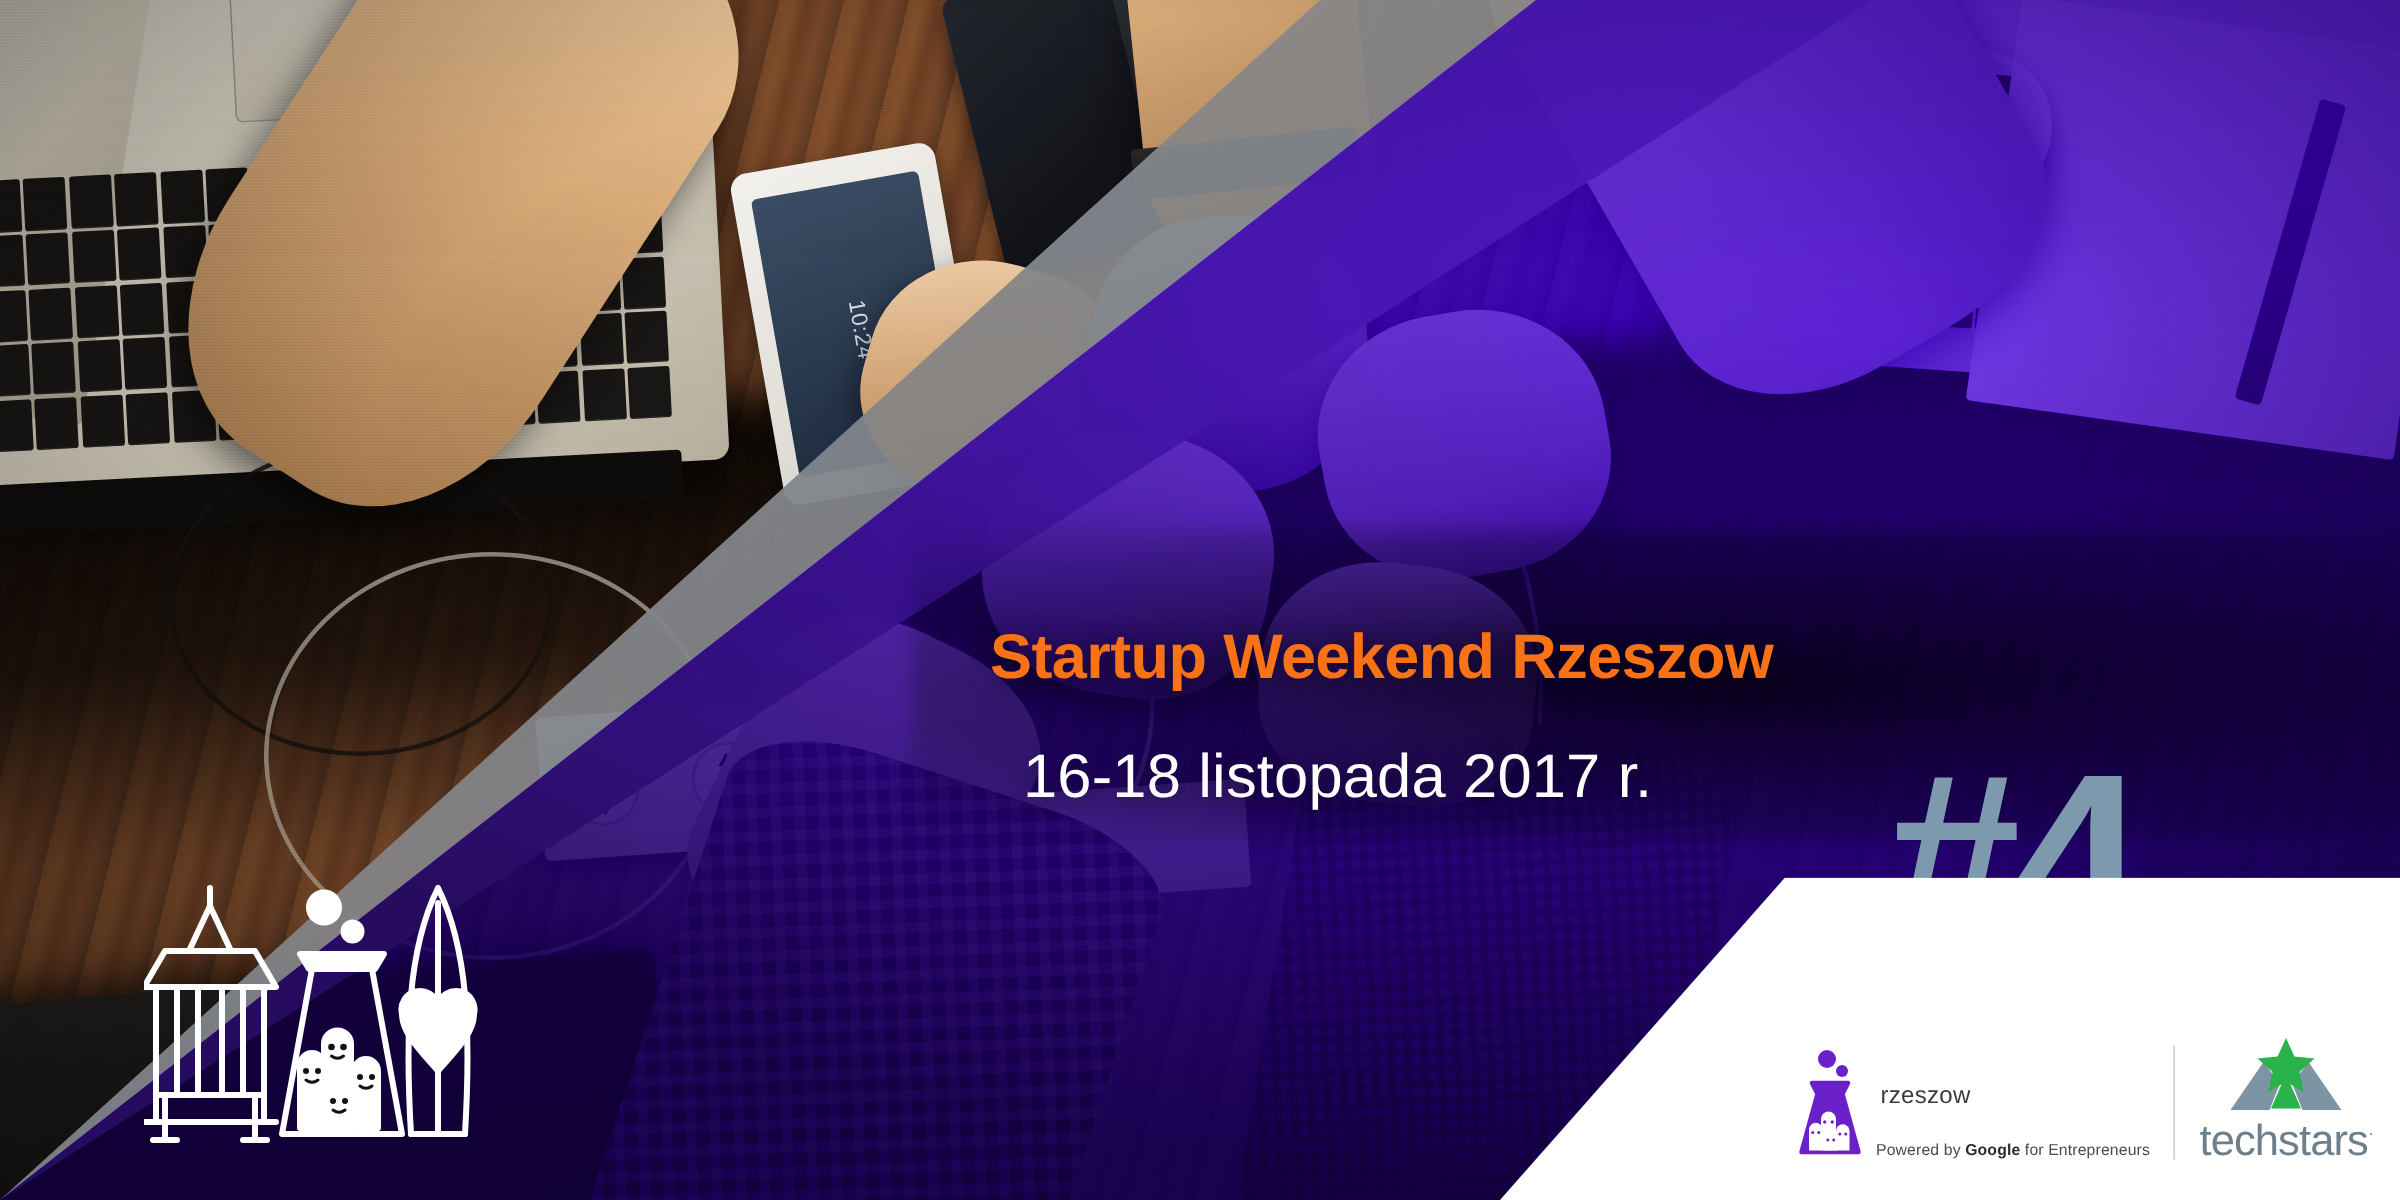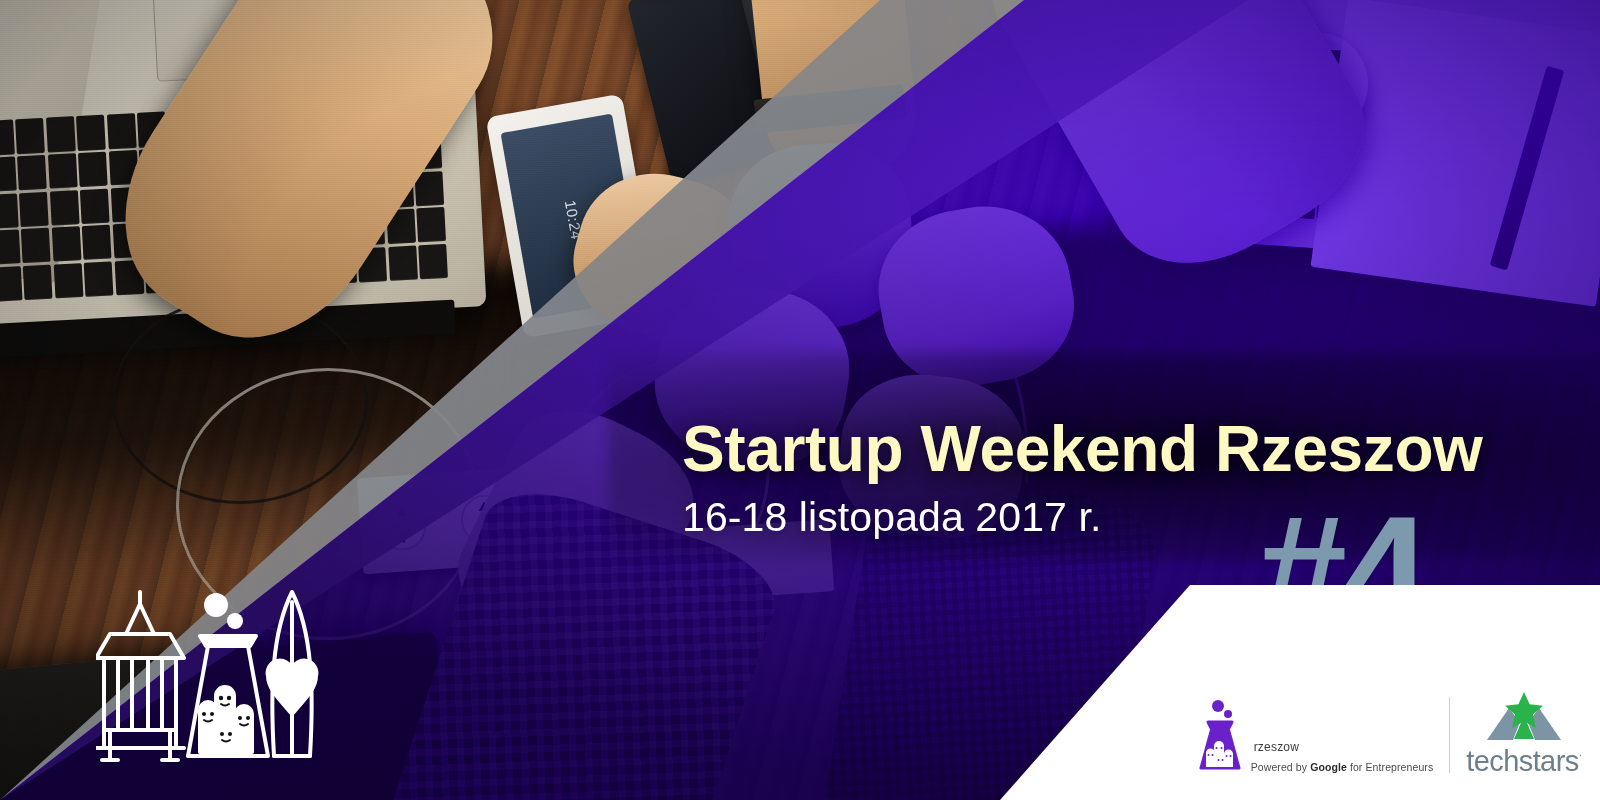--- a/index.html
+++ b/index.html
@@ -314,22 +314,22 @@
 
   
   .head-shade {
     position:absolute; left:38%; top:44%; width:70%; height:26%;
     background:radial-gradient(ellipse at 50% 50%, rgba(0,0,0,.78) 0%, rgba(0,0,0,.35) 55%, rgba(0,0,0,0) 100%);
     filter:blur(6px);
   }
 
   
   .headline {
-    position:absolute; left:682px; top:417px;
-    color:#fef9c3; font-size:64px; font-weight:700;
+    position:absolute; left:660px; top:417px;
+    color:#f97316; font-size:42px; font-weight:700;
     letter-spacing:-.4px; line-height:1.02;
     white-space:nowrap;
     text-shadow:0 2px 16px rgba(0,0,0,.55);
   }
   .subline {
     position:absolute; left:682px; top:494px;
     color:#fff; font-size:41px; font-weight:300;
     letter-spacing:.1px; white-space:nowrap;
     text-shadow:0 2px 14px rgba(0,0,0,.5);
   }
@@ -351,30 +351,30 @@
 
   
   .lockup {
     position:absolute; right:18px; bottom:22px;
     display:flex; align-items:center; gap:16px;
   }
   .sw-logo { display:flex; align-items:flex-end; gap:9px; }
   .flask-wrap { width:46px; height:74px; }
   .sw-words { display:flex; flex-direction:column; line-height:1; }
   .sw-rzeszow {
-    color:#3b3b3b; font-size:12px; font-weight:400;
+    color:#3b3b3b; font-size:16px; font-weight:400;
     letter-spacing:.2px; margin-left:3px; margin-bottom:2px;
   }
   .sw-main {
     display:flex; align-items:flex-start;
     color:#231f20; font-size:31px; font-weight:700; letter-spacing:-1.1px;
   }
   .sw-tm { font-size:11px; font-weight:700; margin-top:2px; margin-left:1px; }
   .sw-powered {
-    align-self:flex-end; margin-top:7px;
+    align-self:flex-end; margin-top:21px;
     color:#4a4a4a; font-size:10.5px; font-weight:400; letter-spacing:.1px;
   }
   .sw-powered b { font-weight:700; color:#2b2b2b; }
 
   .divider { width:1px; height:76px; background:#c9ccd0; }
 
   .ts-logo { display:flex; flex-direction:column; align-items:center; gap:3px; }
   .ts-mark { width:78px; height:50px; }
   .ts-word {
     display:flex; align-items:flex-start;

